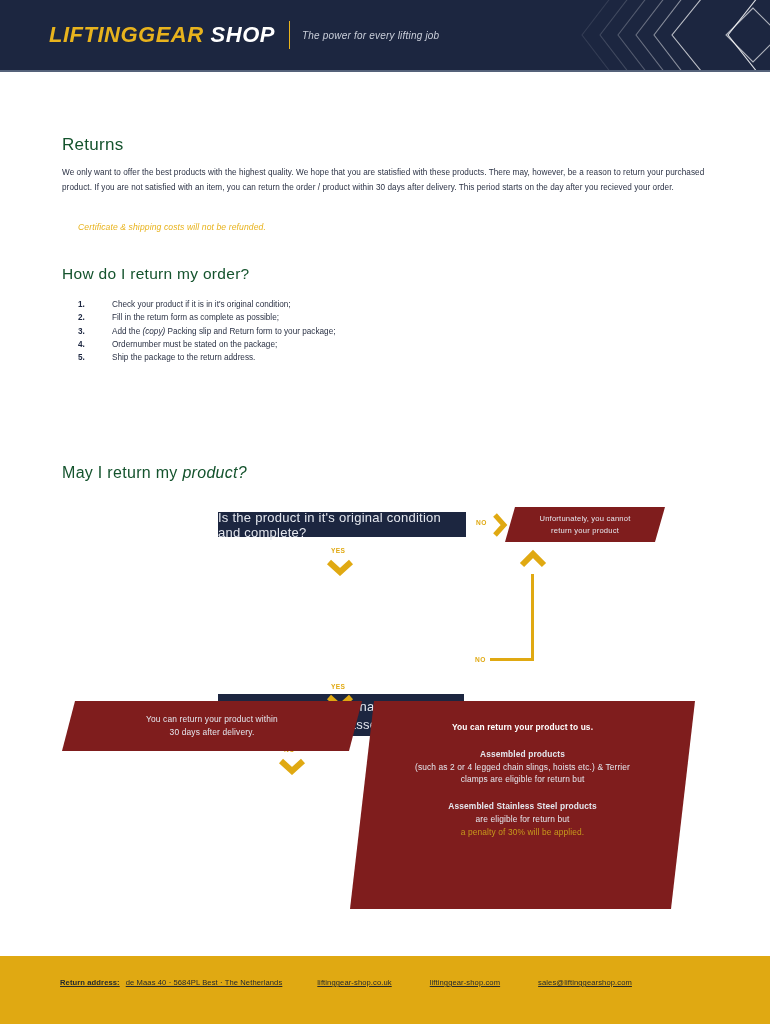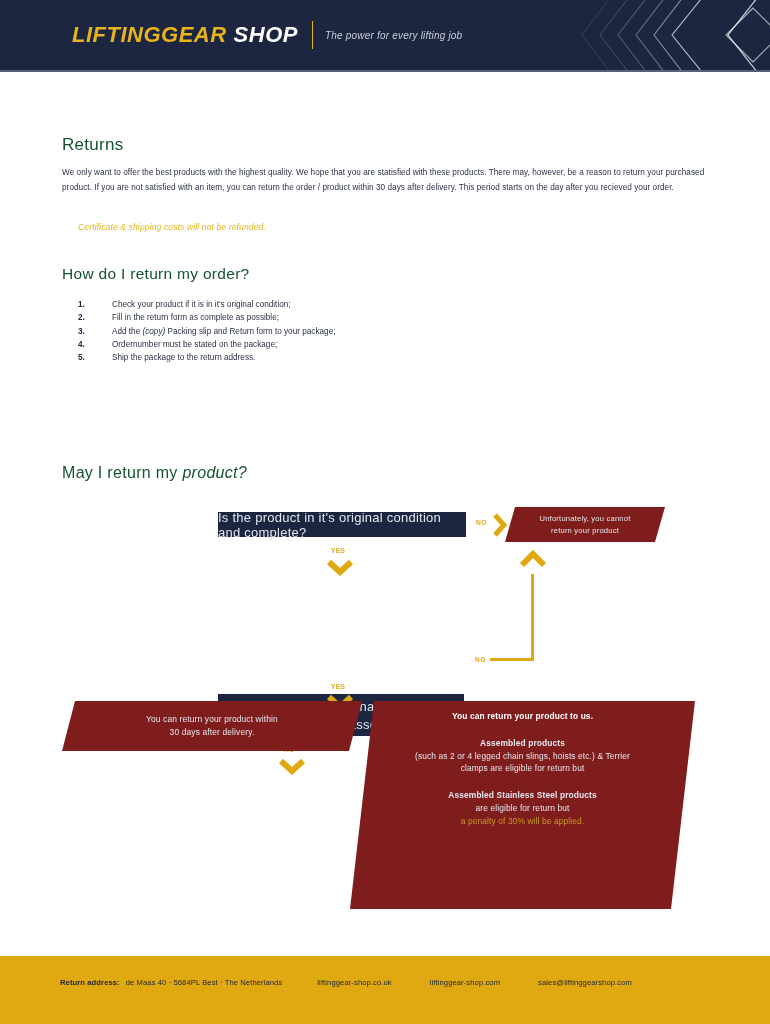--- a/index.html
+++ b/index.html
@@ -26,21 +26,21 @@
   }
   .header-deco {
     position: absolute;
     right: 0; top: 0;
     width: 210px;
     height: 70px;
     pointer-events: none;
   }
   .logo-wrap {
     position: absolute;
-    left: 72px;
+    left: 49px;
     top: 50%;
     transform: translateY(-50%);
     display: flex;
     align-items: center;
   }
   .logo-lifting {
     font-size: 22px;
     font-weight: bold;
     font-style: italic;
     letter-spacing: 0.5px;
@@ -179,21 +179,21 @@
     left: 62px; top: 629px;
     width: 300px; height: 50px;
     clip-path: polygon(13px 0, 100% 0, calc(100% - 13px) 100%, 0 100%);
     display: flex; align-items: center; justify-content: center;
     font-size: 8.4px; line-height: 1.55; letter-spacing: 0.15px;
   }
   #outcome-right {
     left: 350px; top: 629px;
     width: 345px; height: 208px;
     clip-path: polygon(24px 0, 100% 0, calc(100% - 24px) 100%, 0 100%);
-    padding-top: 9px;
+    padding-top: 20px;
     box-sizing: border-box;
     font-size: 8.4px;
     line-height: 1.52;
     letter-spacing: 0.12px;
   }
   .ob-title { font-weight: bold; color: #ffffff; }
   .ob-gap { height: 14px; }
   .ob-gold { color: #c79a1c; }
   .ob-sub { font-weight: bold; }
 
@@ -224,20 +224,21 @@
     background: #e0a912;
   }
   .footer-inner {
     position: absolute;
     left: 60px; top: 22px;
     display: flex;
     align-items: center;
     font-size: 7.6px;
     color: #23282e;
     letter-spacing: 0.1px;
+    text-decoration: underline;
   }
   .f-addr-label { font-weight: bold; }
   .f-addr-val { margin-left: 6px; }
   .f-link { margin-left: 38px; }
   .f-link.first { margin-left: 35px; }
 </style>
 </head>
 <body>
 
 <div class="header">

